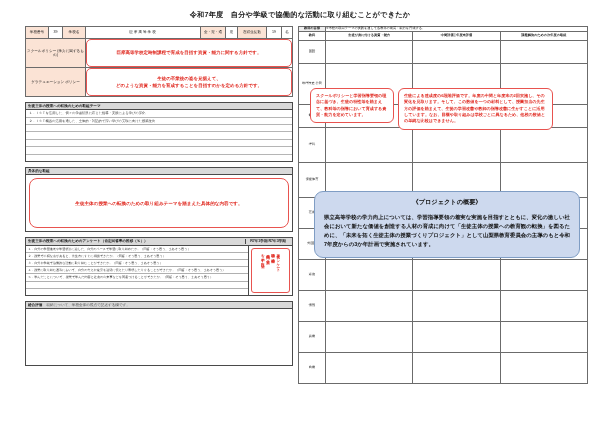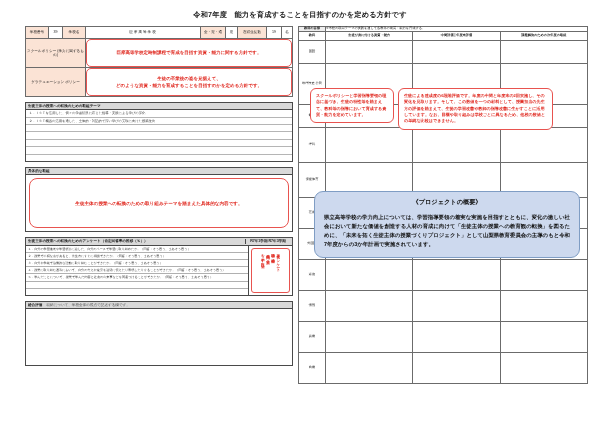--- a/index.html
+++ b/index.html
@@ -118,21 +118,21 @@
     background:#cdd9ee;padding:6px 9px 8px;box-sizing:border-box;
   }
   .ov-title{text-align:center;font-weight:bold;font-size:6.2px;color:#101010;margin-bottom:6px;}
   .ov-body{font-size:5.4px;font-weight:bold;line-height:1.65;color:#101010;text-align:justify;}
 </style>
 </head>
 <body>
 
 <div class="page">
 
-  <div class="doc-title">令和7年度　能力を育成することを目指すのかを定める方針です</div>
+  <div class="doc-title">令和7年度　自分や学級で協働的な活動に取り組むことができたか</div>
 
   <div class="left-panel">
 
     <table class="grid">
       <tbody>
           <tr class="school-row">
         <td class="shade th-c" style="width:22px">学校番号</td>
         <td class="th-c" style="width:13px">39</td>
         <td class="shade th-c" style="width:22px">学校名</td>
         <td class="school-name">巨摩高等学校</td>

